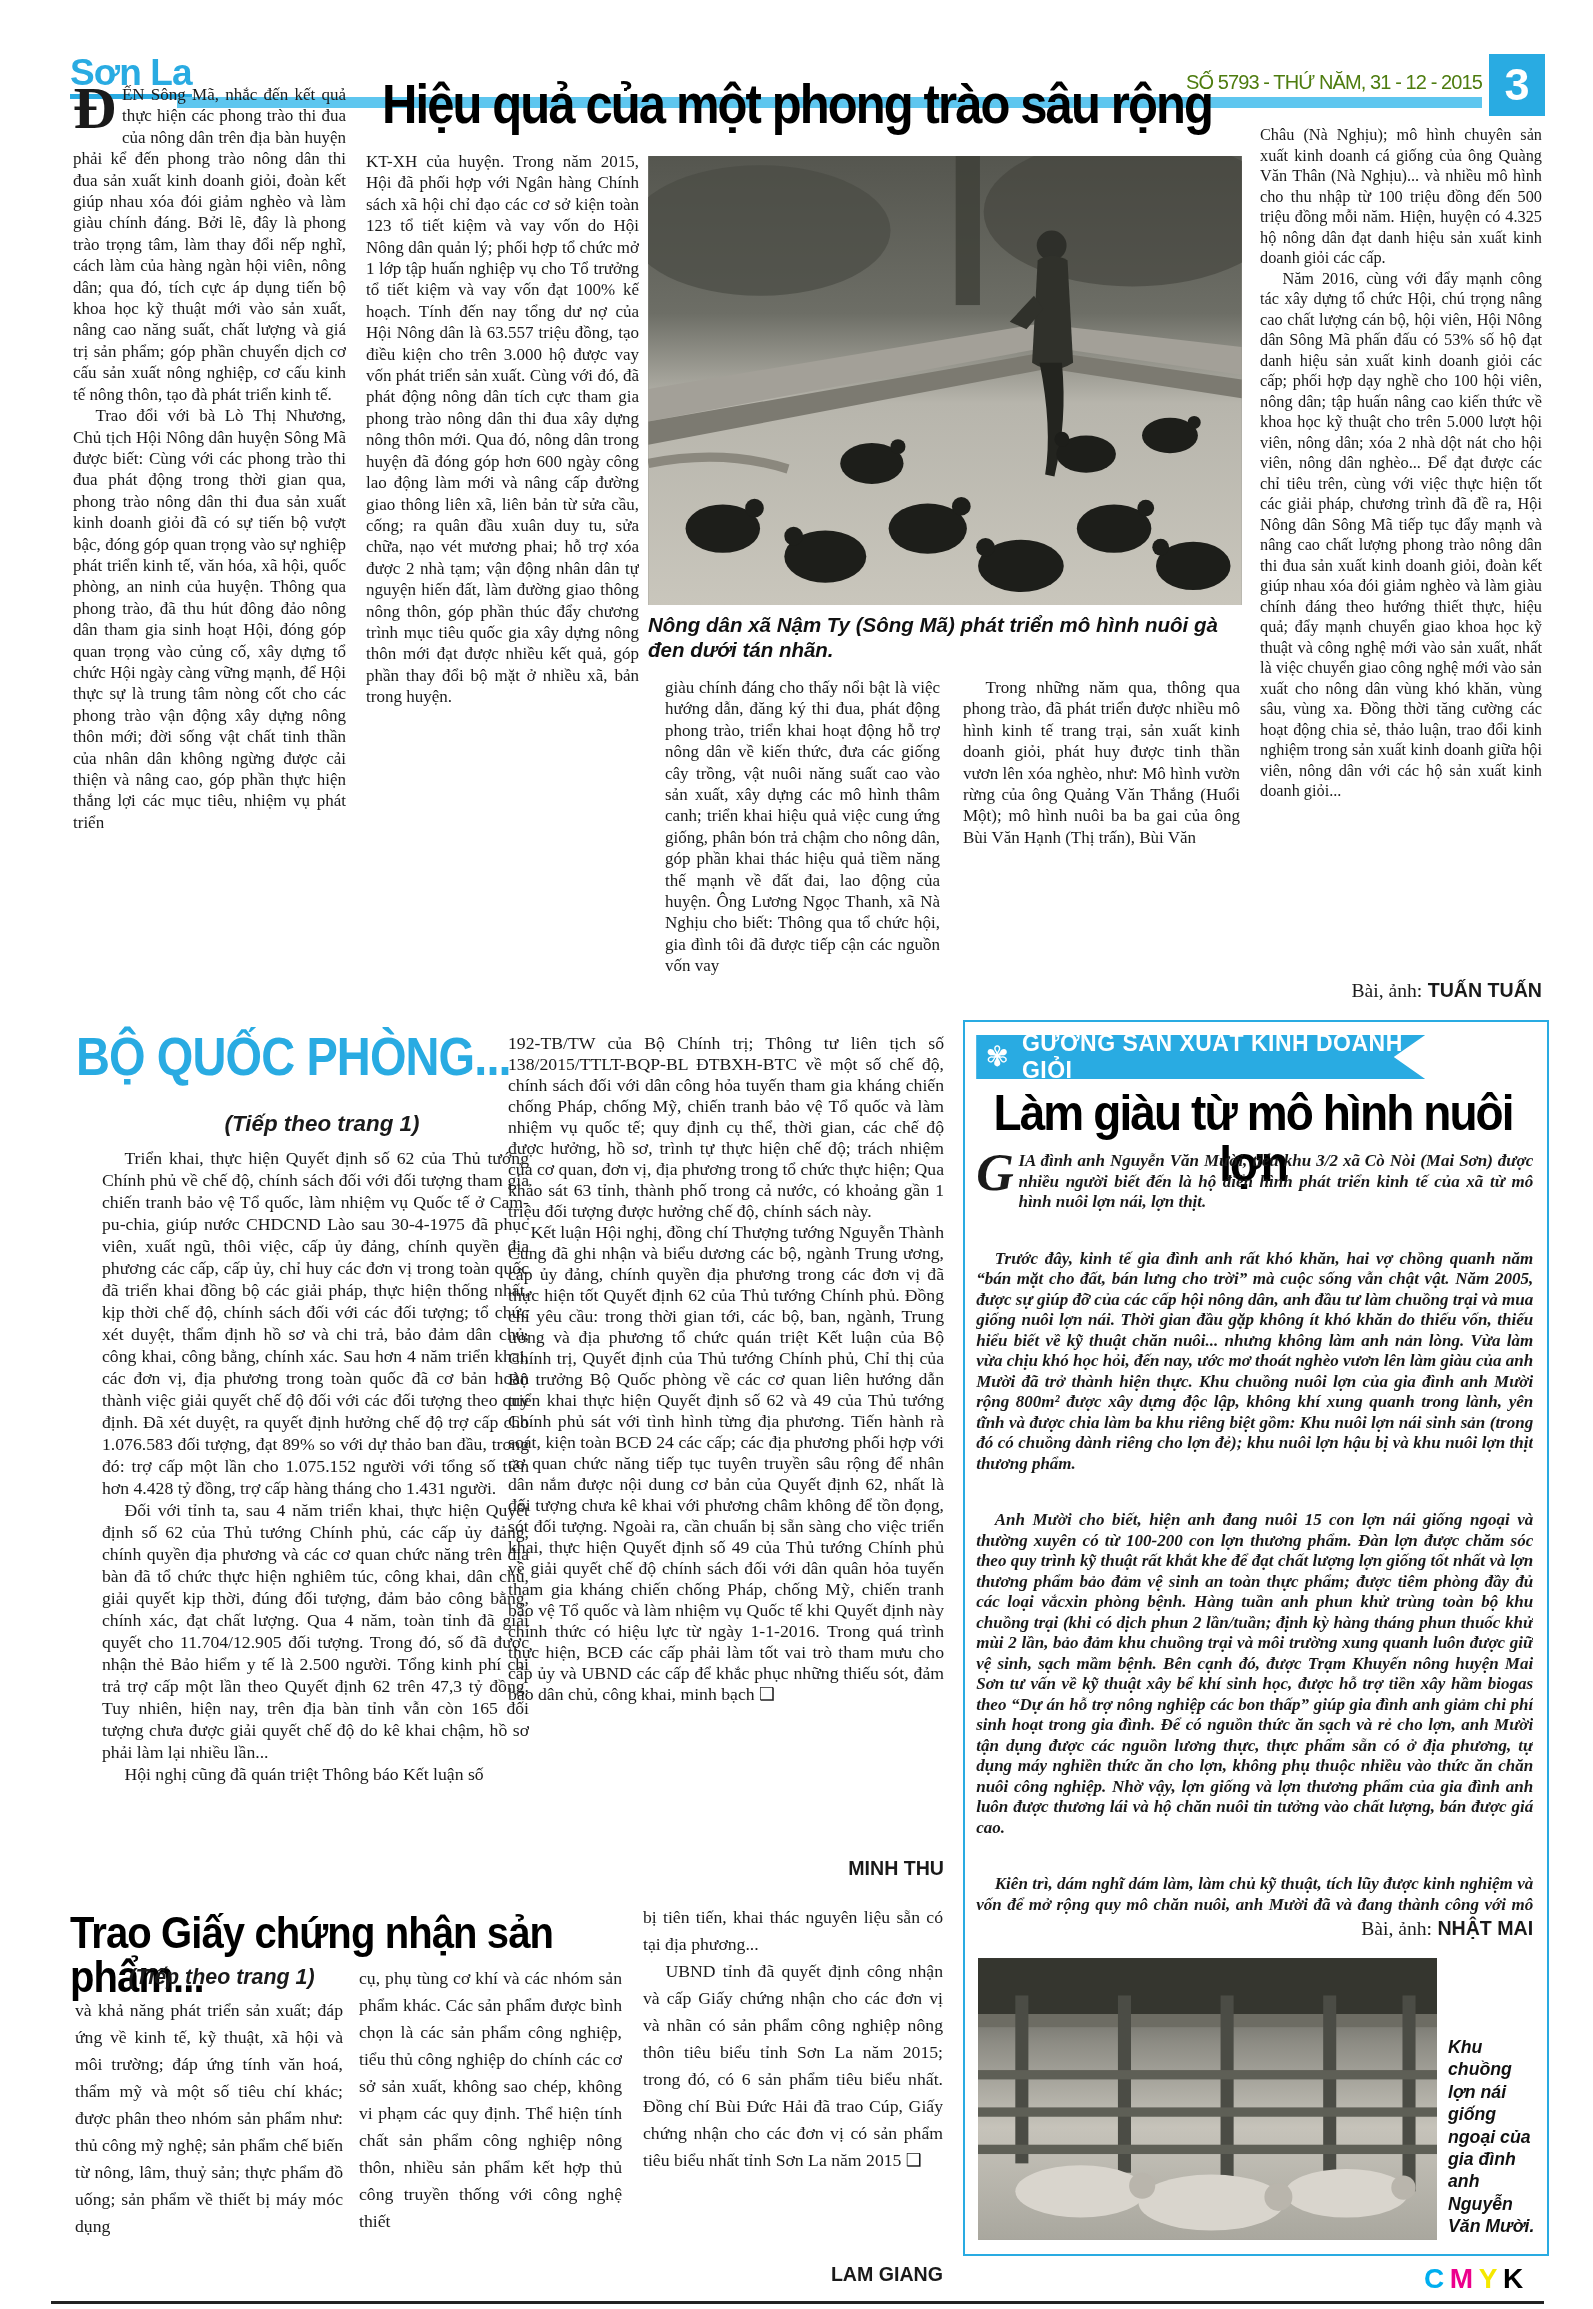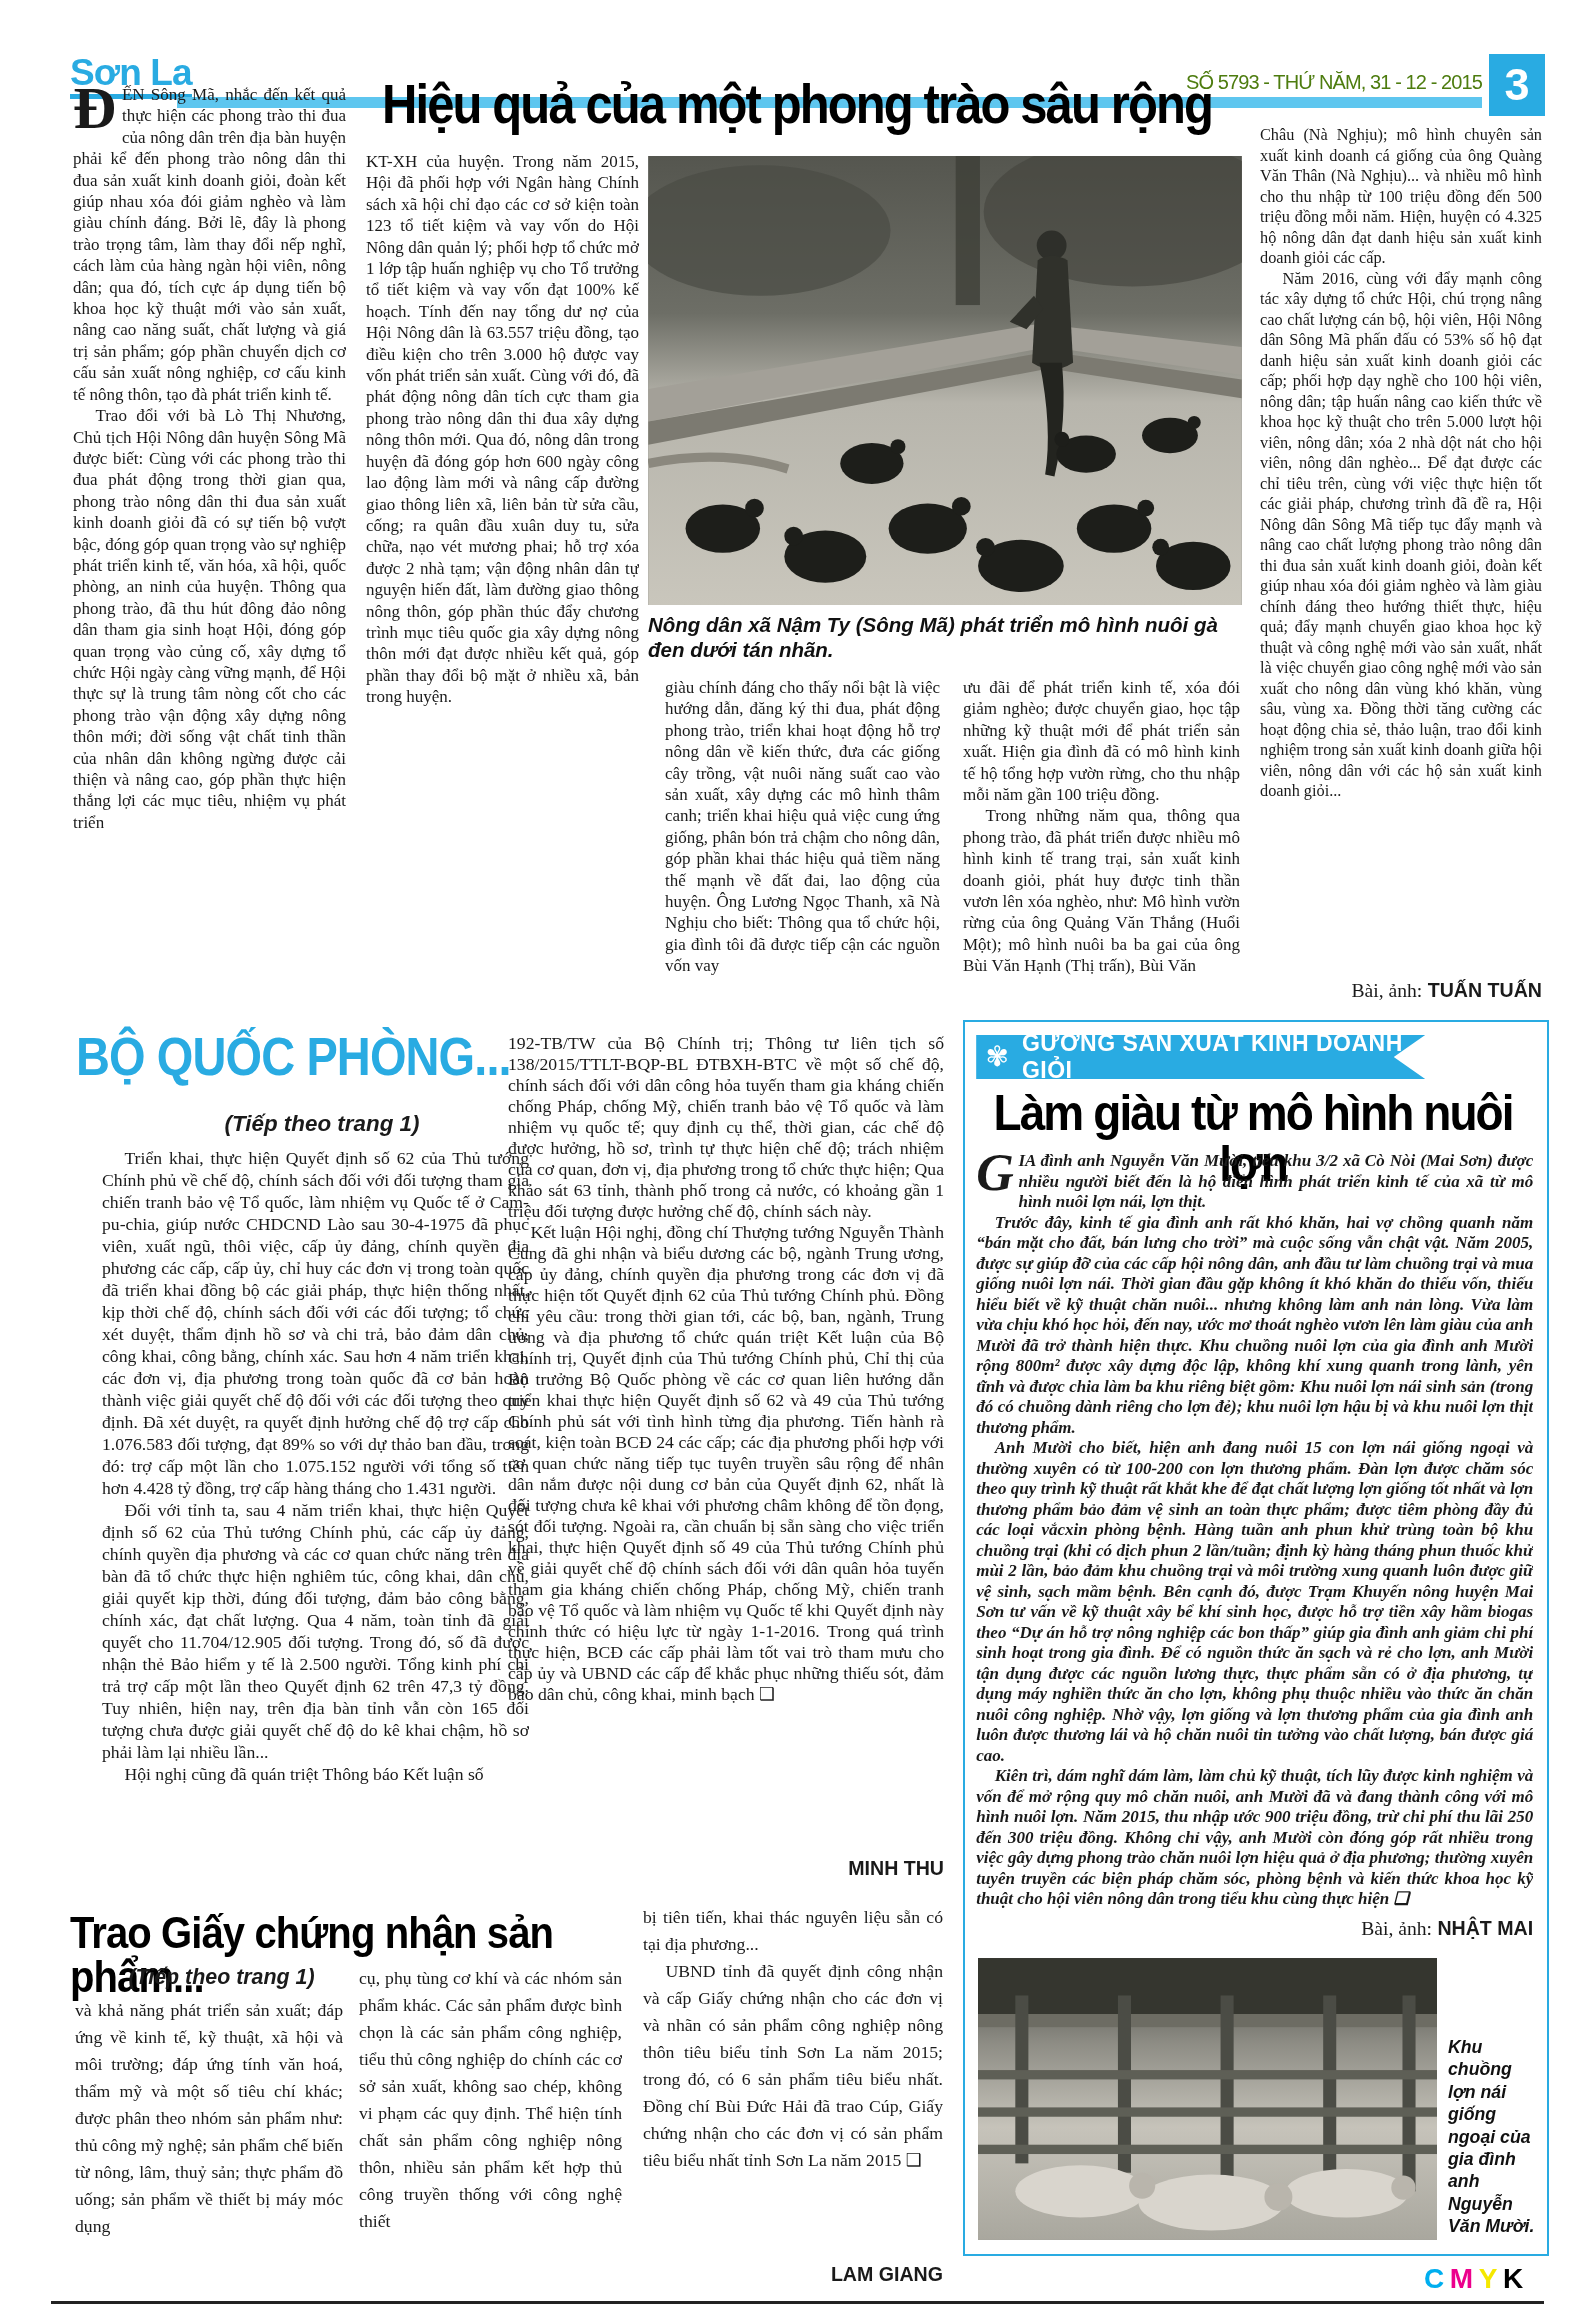--- a/index.html
+++ b/index.html
@@ -46,21 +46,21 @@
           clip-path:polygon(0 0,100% 0,93% 50%,100% 100%,0 100%);
           display:flex;align-items:center;}
   .banner .flower{color:#fff;font-size:28px;margin:0 13px 0 9.3px;line-height:1;}
   .banner .btxt{color:#fff;font-family:"Liberation Sans",sans-serif;font-weight:bold;font-size:23px;
                 letter-spacing:0.5px;}
   .pig-headline{position:absolute;left:5.6px;top:65px;width:565px;text-align:center;font-size:46px;
                 letter-spacing:-1.9px;line-height:1;transform:scaleY(1.1);transform-origin:top center;}
   .pig-body{position:absolute;left:11.2px;top:129px;width:557px;font-size:17px;line-height:20.5px;
             font-weight:bold;font-style:italic;text-align:justify;overflow:hidden;height:763px;}
   .pig-body p{margin:0;}
-  .pig-body p.ind{text-indent:18.6px;}
+  .pig-body p.ind{text-indent:18.6px;margin-top:36px;}
   .pig-dropcap{float:left;font-weight:bold;font-size:52px;line-height:43px;padding-right:4.7px;font-style:italic;}
   .pig-byline{position:absolute;left:11.2px;top:895px;width:557px;}
   .pig-photo{position:absolute;left:13px;top:936px;width:459px;height:282px;}
   .pig-caption{position:absolute;left:483px;top:1014px;width:89px;font-size:17.7px;line-height:22.4px;}
   
   .cmyk{left:1424px;top:2263px;font-family:"Liberation Sans",sans-serif;font-weight:bold;
         font-size:28px;letter-spacing:5.6px;}
   .cmyk .c{color:#00aeef;} .cmyk .m{color:#ec008c;} .cmyk .y{color:#f5e800;} .cmyk .k{color:#000;}
   .bottomrule{left:51px;top:2301px;width:1493px;height:2.8px;background:#222;}
   .photo-frame{background:#9a9a95;}
@@ -131,21 +131,20 @@
       <path d="M0 330 q80 -16 150 6" stroke="#8b887e" stroke-width="10" fill="none"></path>
     </svg>
   </div>
   <div class="abs caption" style="left:648px;top:612px;width:594px;">Nông dân xã Nậm Ty (Sông Mã) phát triển mô hình nuôi gà đen dưới tán nhãn.</div>
 
   <div class="abs col main-col" style="left:665px;top:677px;width:275px;height:332px;">
     <p>giàu chính đáng cho thấy nổi bật là việc hướng dẫn, đăng ký thi đua, phát động phong trào, triển khai hoạt động hỗ trợ nông dân về kiến thức, đưa các giống cây trồng, vật nuôi năng suất cao vào sản xuất, xây dựng các mô hình thâm canh; triển khai hiệu quả việc cung ứng giống, phân bón trả chậm cho nông dân, góp phần khai thác hiệu quả tiềm năng thế mạnh về đất đai, lao động của huyện. Ông Lương Ngọc Thanh, xã Nà Nghịu cho biết: Thông qua tổ chức hội, gia đình tôi đã được tiếp cận các nguồn vốn vay</p>
   </div>
 
   <div class="abs col main-col" style="left:963px;top:677px;width:277px;height:332px;">
-    <p>ưu đãi để phát triển kinh tế, xóa đói giảm nghèo; được chuyển giao, học tập những kỹ thuật mới để phát triển sản xuất. Hiện gia đình đã có mô hình kinh tế hộ tổng hợp vườn rừng, cho thu nhập mỗi năm gần 100 triệu đồng.</p>
     <p class="ind">Trong những năm qua, thông qua phong trào, đã phát triển được nhiều mô hình kinh tế trang trại, sản xuất kinh doanh giỏi, phát huy được tinh thần vươn lên xóa nghèo, như: Mô hình vườn rừng của ông Quảng Văn Thắng (Huổi Một); mô hình nuôi ba ba gai của ông Bùi Văn Hạnh (Thị trấn), Bùi Văn</p>
   </div>
 
   <div class="abs col" style="left:1260px;top:125px;width:282px;height:850px;font-size:16.3px;line-height:20.5px;">
     <p>Châu (Nà Nghịu); mô hình chuyên sản xuất kinh doanh cá giống của ông Quàng Văn Thân (Nà Nghịu)... và nhiều mô hình cho thu nhập từ 100 triệu đồng đến 500 triệu đồng mỗi năm. Hiện, huyện có 4.325 hộ nông dân đạt danh hiệu sản xuất kinh doanh giỏi các cấp.</p>
     <p class="ind">Năm 2016, cùng với đẩy mạnh công tác xây dựng tổ chức Hội, chú trọng nâng cao chất lượng cán bộ, hội viên, Hội Nông dân Sông Mã phấn đấu có 53% số hộ đạt danh hiệu sản xuất kinh doanh giỏi các cấp; phối hợp dạy nghề cho 100 hội viên, nông dân; tập huấn nâng cao kiến thức về khoa học kỹ thuật cho trên 5.000 lượt hội viên, nông dân; xóa 2 nhà dột nát cho hội viên, nông dân nghèo... Để đạt được các chỉ tiêu trên, cùng với việc thực hiện tốt các giải pháp, chương trình đã đề ra, Hội Nông dân Sông Mã tiếp tục đẩy mạnh và nâng cao chất lượng phong trào nông dân thi đua sản xuất kinh doanh giỏi, đoàn kết giúp nhau xóa đói giảm nghèo và làm giàu chính đáng theo hướng thiết thực, hiệu quả; đẩy mạnh chuyển giao khoa học kỹ thuật và công nghệ mới vào sản xuất, nhất là việc chuyển giao công nghệ mới vào sản xuất cho nông dân vùng khó khăn, vùng sâu, vùng xa. Đồng thời tăng cường các hoạt động chia sẻ, thảo luận, trao đổi kinh nghiệm trong sản xuất kinh doanh giữa hội viên, nông dân với các hộ sản xuất kinh doanh giỏi...</p>
   </div>
 
   <div class="abs byline" style="left:1260px;top:979px;width:282px;">
     <span class="pre">Bài, ảnh:</span>

